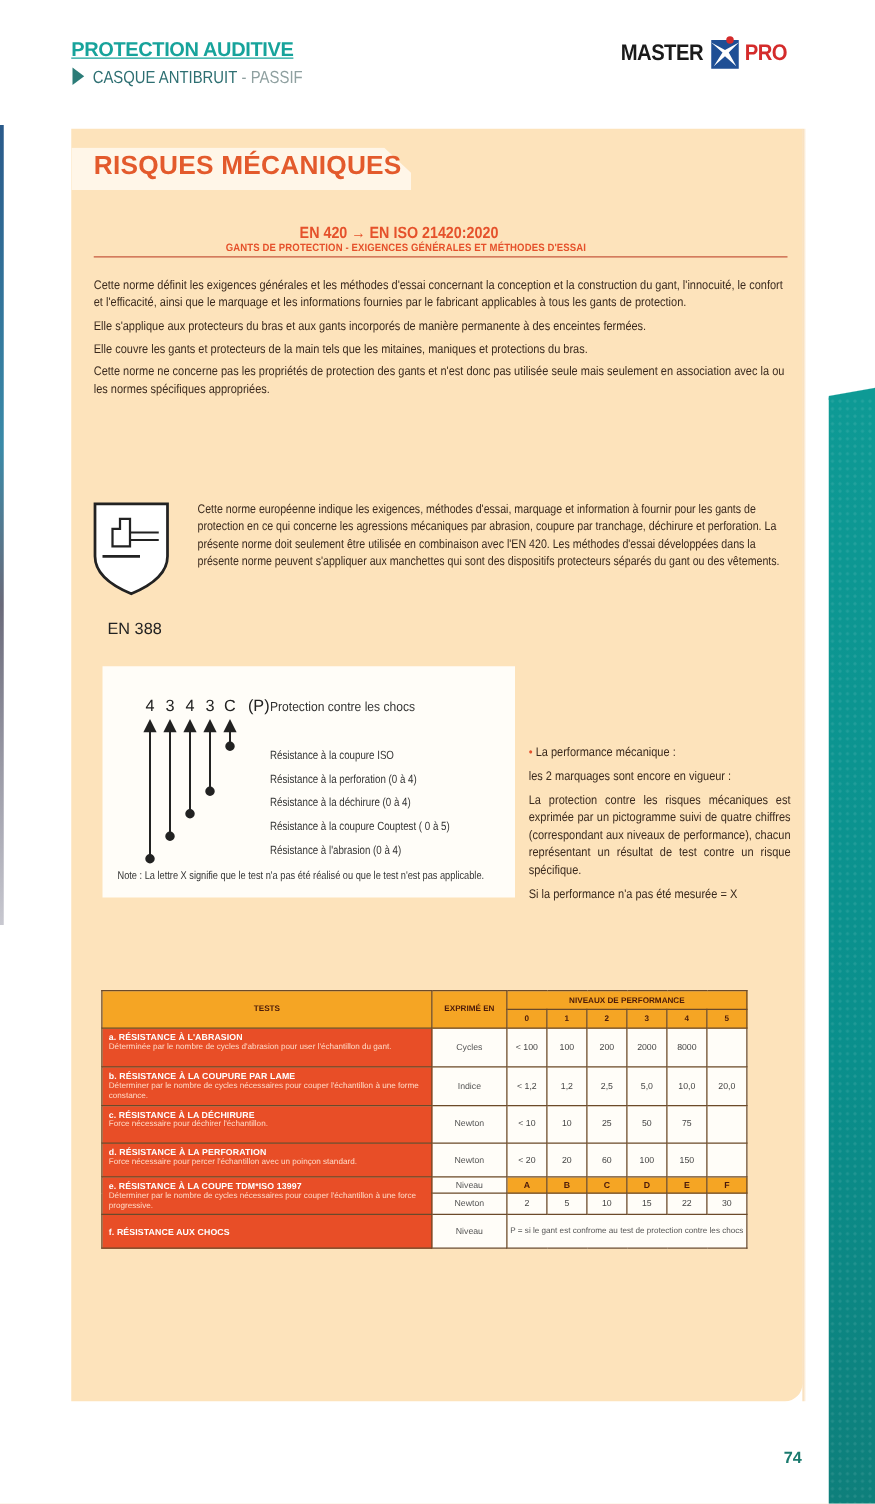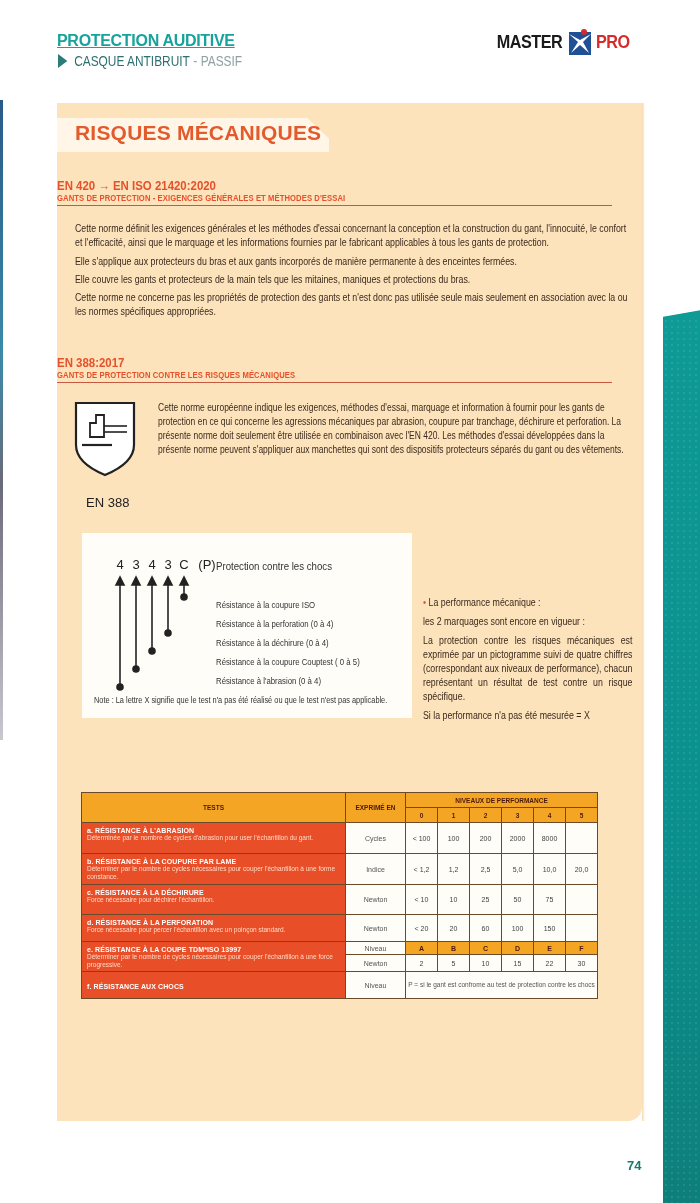--- a/index.html
+++ b/index.html
@@ -23,21 +23,21 @@
   .logo .master { font-weight: 900; font-size: 18px; color: #1a1a1a; letter-spacing: -0.5px; transform: scaleX(0.9); }
   .logo .mark { width: 24px; height: 28px; position: relative; }
   .logo .pro { font-weight: 900; font-size: 18px; color: #d42b2b; letter-spacing: -0.5px; transform: scaleX(0.9); }
 
   .panel { position: absolute; left: 57px; top: 103px; width: 585px; height: 1018px; background: #fde3bb; border-radius: 0 0 14px 0; }
   .panel::after { content:""; position:absolute; right:-3px; top:0; width:3px; height:100%; background: linear-gradient(90deg, #f7d7ab, transparent); }
 
   .section-tab { position: absolute; left: 0; top: 15px; width: 272px; height: 34px; background: #fff6e8; clip-path: polygon(0 0, 92% 0, 100% 60%, 100% 100%, 0 100%); }
   .section-title { position: absolute; left: 18px; top: 18px; font-weight: 900; font-size: 21px; color: #e35a2c; letter-spacing: 0.2px; }
 
-  .std-head { position: absolute; left: 0; width: 555px; border-bottom: 1.5px solid #c65a3f; padding-bottom: 2px; }
+  .std-head { position: absolute; left: 18px; width: 555px; border-bottom: 1.5px solid #c65a3f; padding-bottom: 2px; text-align: center; }
   .std-code { font-weight: 900; font-size: 13px; color: #e5512b; transform: scaleX(0.88); transform-origin: left; display: block; }
   .std-name { font-weight: 700; font-size: 8.5px; color: #e5512b; transform: scaleX(0.9); transform-origin: left; display: block; letter-spacing: 0.1px; }
 
   .para { position: absolute; left: 18px; width: 555px; font-size: 10px; line-height: 14px; color: #3a2a1e; transform: scaleX(0.88); transform-origin: left; width: 630px; }
 
   .shield { position: absolute; left: 17px; top: 298px; }
   .shield-label { position: absolute; left: 29px; top: 375px; font-size: 13px; color: #222; margin-top: 17px; }
   .en388-text { position: absolute; left: 101px; top: 298px; width: 555px; font-size: 10px; line-height: 14px; color: #3a2a1e; transform: scaleX(0.85); transform-origin: left; width: 555px; }
 
   .code-box { position: absolute; left: 25px; top: 430px; width: 330px; height: 185px; background: #fffdf8; }
@@ -101,24 +101,20 @@
 
   <div class="std-head" style="top:75px;">
     <span class="std-code">EN 420 → EN ISO 21420:2020</span>
     <span class="std-name">GANTS DE PROTECTION - EXIGENCES GÉNÉRALES ET MÉTHODES D'ESSAI</span>
   </div>
   <p class="para" style="top:119px;">Cette norme définit les exigences générales et les méthodes d'essai concernant la conception et la construction du gant, l'innocuité, le confort et l'efficacité, ainsi que le marquage et les informations fournies par le fabricant applicables à tous les gants de protection.</p>
   <p class="para" style="top:152px;">Elle s'applique aux protecteurs du bras et aux gants incorporés de manière permanente à des enceintes fermées.</p>
   <p class="para" style="top:170px;">Elle couvre les gants et protecteurs de la main tels que les mitaines, maniques et protections du bras.</p>
   <p class="para" style="top:188px;">Cette norme ne concerne pas les propriétés de protection des gants et n'est donc pas utilisée seule mais seulement en association avec la ou les normes spécifiques appropriées.</p>
 
-  <div class="std-head" style="top:252px;">
-    <span class="std-code">EN 388:2017</span>
-    <span class="std-name">GANTS DE PROTECTION CONTRE LES RISQUES MÉCANIQUES</span>
-  </div>
 
   <div class="shield">
     <svg width="62" height="76" viewBox="0 0 62 76">
       <path d="M2 2 H60 V44 Q60 62 31 74 Q2 62 2 44 Z" fill="#ffffff" stroke="#222" stroke-width="2.2"></path>
       <path d="M16 36 V22 H22 V14 H30 V36 Z" fill="none" stroke="#222" stroke-width="1.8"></path>
       <line x1="30" y1="25" x2="53" y2="25" stroke="#222" stroke-width="1.6"></line>
       <line x1="30" y1="31" x2="53" y2="31" stroke="#222" stroke-width="1.6"></line>
       <line x1="8" y1="44" x2="38" y2="44" stroke="#222" stroke-width="2.2"></line>
     </svg>
   </div>

